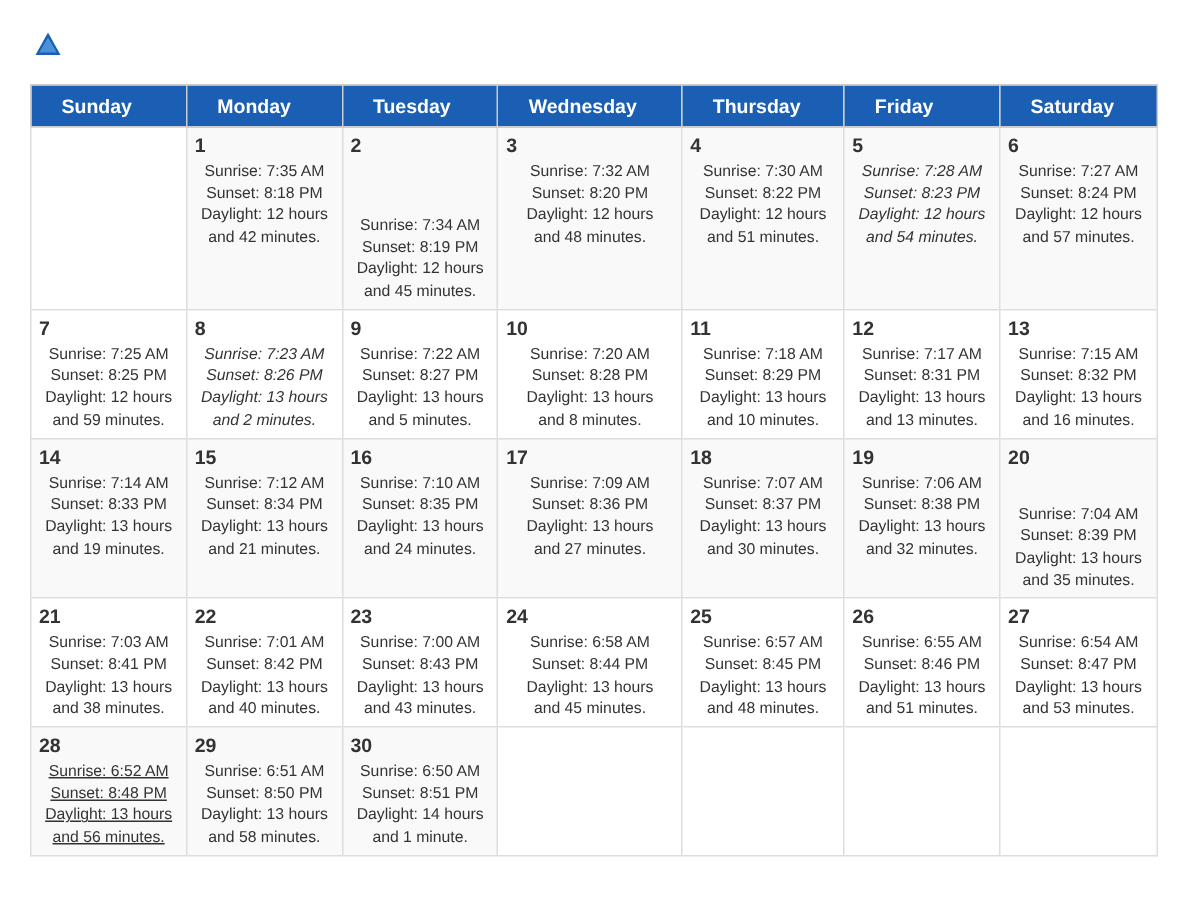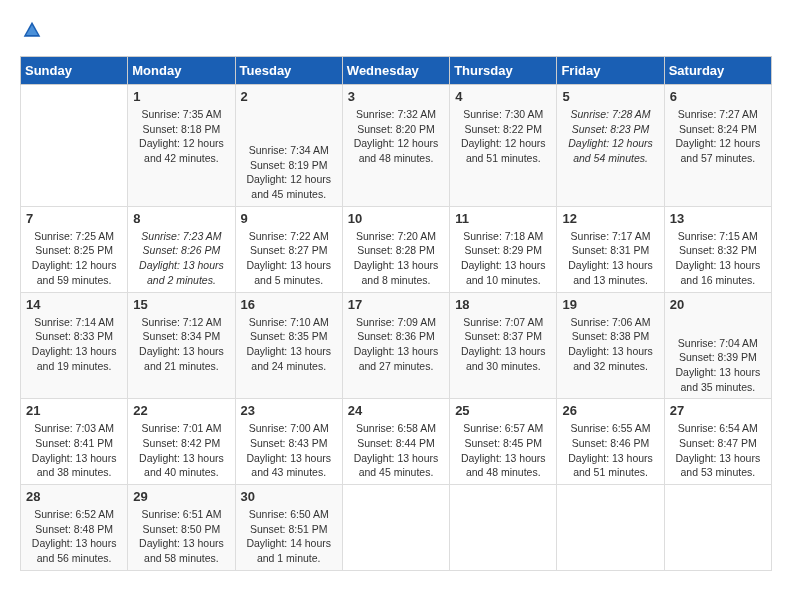--- a/index.html
+++ b/index.html
@@ -50,21 +50,21 @@
     table {
       width: 100%;
       border-collapse: collapse;
       font-size: 11px;
     }
     thead tr {
       background-color: #1a5fb4;
       color: #fff;
     }
     thead th {
-      padding: 6px 4px;
+      padding: 6px 20px;
       text-align: left;
       font-size: 13px;
       font-weight: bold;
       border: 1px solid #ccc;
     }
     tbody tr {
       vertical-align: top;
     }
     tbody td {
       border: 1px solid #ddd;
@@ -321,21 +321,21 @@
           <div class="day-number">27</div>
           <div class="day-info" style="white-space: pre-line;">Sunrise: 6:54 AM
 Sunset: 8:47 PM
 Daylight: 13 hours
 and 53 minutes.</div>
         </td>
       </tr>
       <tr>
         <td>
           <div class="day-number">28</div>
-          <div class="day-info" style="white-space: pre-line;">Sunrise: 6:52 AM
+          <div class="day-info" style="white-space: pre-line; text-decoration: underline;">Sunrise: 6:52 AM
 Sunset: 8:48 PM
 Daylight: 13 hours
 and 56 minutes.</div>
         </td>
         <td>
           <div class="day-number">29</div>
           <div class="day-info" style="white-space: pre-line;">Sunrise: 6:51 AM
 Sunset: 8:50 PM
 Daylight: 13 hours
 and 58 minutes.</div>

